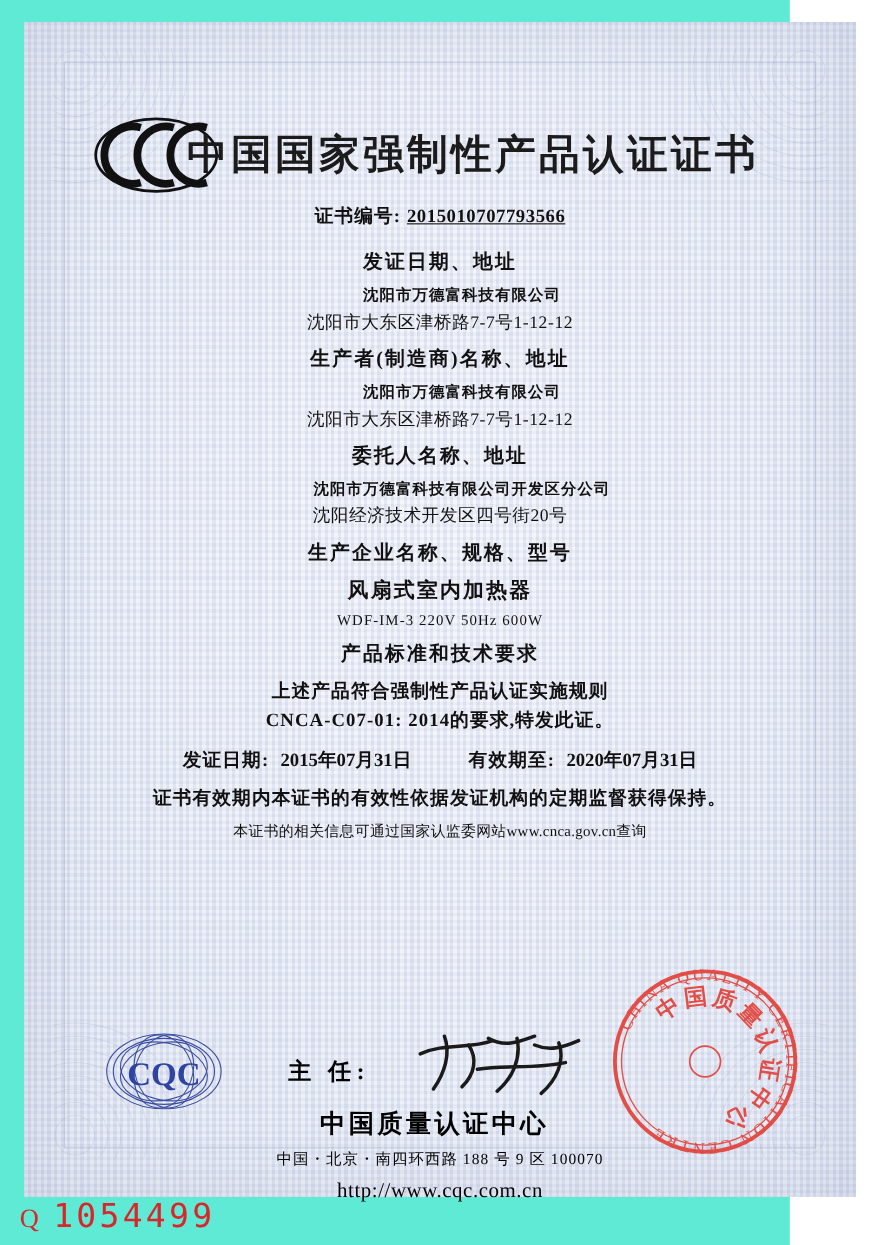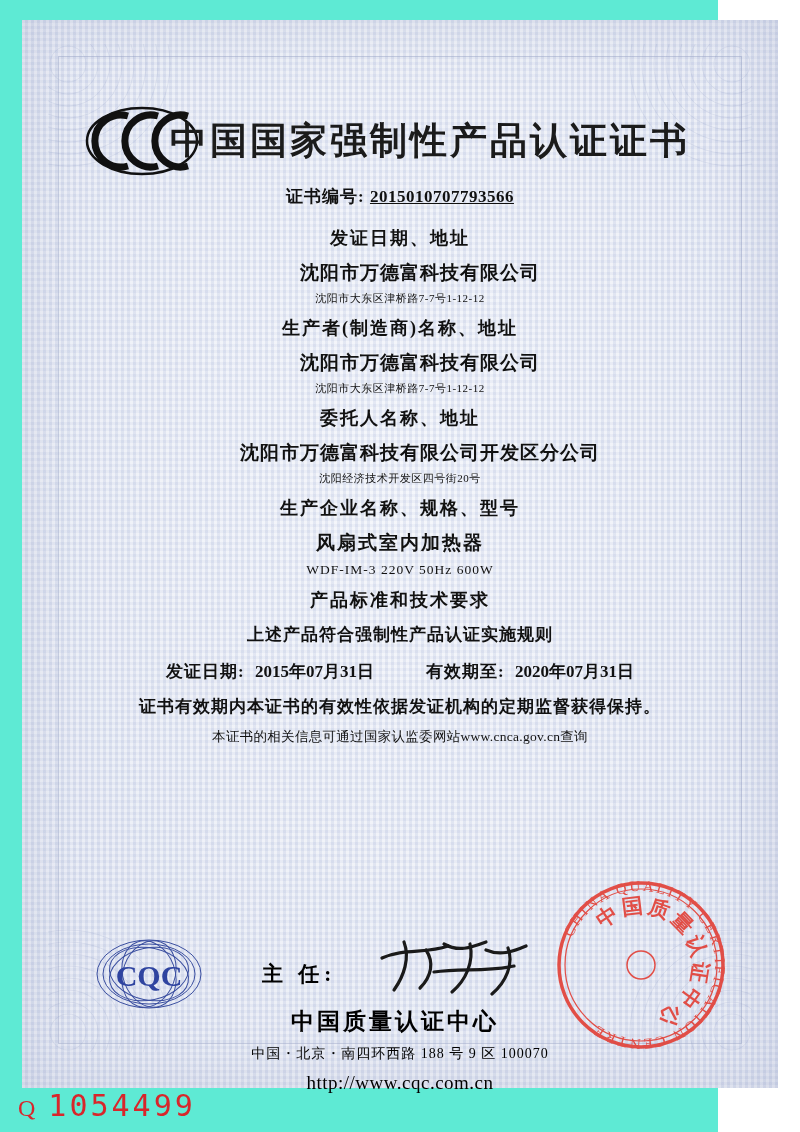--- a/index.html
+++ b/index.html
@@ -94,28 +94,28 @@
     text-decoration: underline;
   }
   .sec-head {
     font-size: 18px;
     font-weight: bold;
     letter-spacing: 2px;
     margin-top: 10px;
     margin-bottom: 10px;
   }
   .sec-line1 {
-    font-size: 19px;
+    font-size: 14px;
     font-weight: bold;
     letter-spacing: 1px;
     margin-bottom: 5px;
     padding-left: 40px;
   }
   .sec-line2 {
-    font-size: 11px;
+    font-size: 16px;
     letter-spacing: 0.5px;
     margin-bottom: 6px;
   }
   .prod-name {
     font-size: 19px;
     font-weight: bold;
     letter-spacing: 2px;
     margin-bottom: 6px;
   }
   .prod-model {
@@ -324,20 +324,21 @@
       <div class="sec-line2">沈阳经济技术开发区四号街20号</div>
 
       <div class="sec-head">生产企业名称、规格、型号</div>
       <div class="prod-name">风扇式室内加热器</div>
       <div class="prod-model">WDF-IM-3  220V  50Hz  600W</div>
 
       <div class="sec-head">产品标准和技术要求</div>
 
       <div class="statement">
         <div>上述产品符合强制性产品认证实施规则</div>
+        <div>CNCA-C07-01: 2014的要求,特发此证。</div>
       </div>
 
       <div class="dates">
         <div>
           <span class="d-label">发证日期:</span>
           <span class="d-val">2015年07月31日</span>
         </div>
         <div>
           <span class="d-label">有效期至:</span>
           <span class="d-val">2020年07月31日</span>

